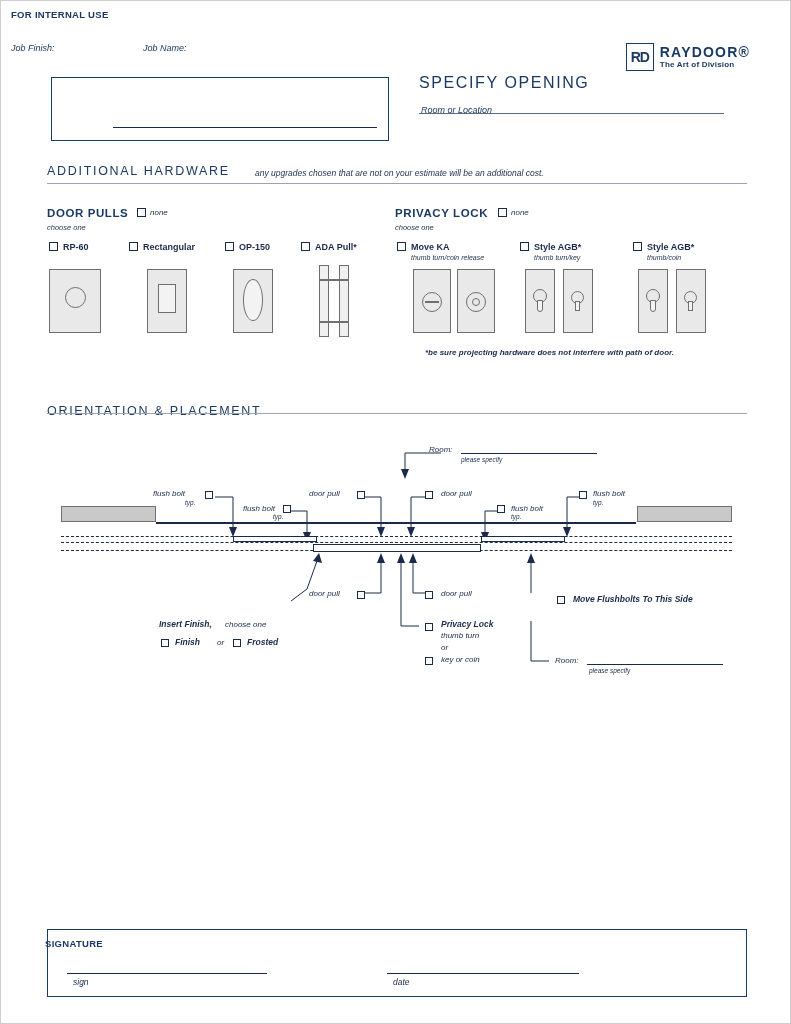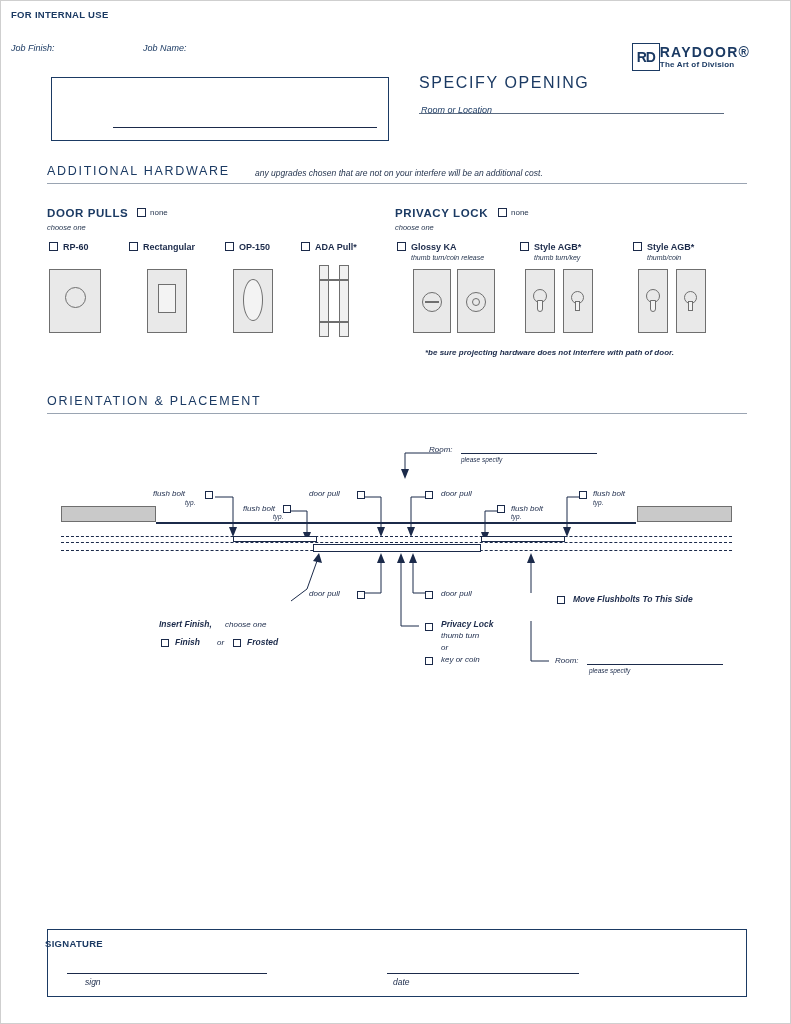--- a/index.html
+++ b/index.html
@@ -59,20 +59,21 @@
     width: 26px;
     height: 26px;
     border: 1.5px solid #1b3a63;
     color: #1b3a63;
     font-size: 14px;
     font-weight: bold;
     display: flex;
     align-items: center;
     justify-content: center;
     letter-spacing: -1px;
+    margin-right: 6px;
   }
   .logo-text-main {
     font-size: 14px;
     font-weight: bold;
     color: #1b3a63;
     letter-spacing: 1.2px;
     line-height: 14px;
   }
   .logo-text-sub {
     font-size: 8px;
@@ -189,20 +190,21 @@
   .opt-sub {
     position: absolute;
     font-size: 7px;
     font-style: italic;
     color: #25354f;
     white-space: nowrap;
   }
   .none-label {
     position: absolute;
     font-size: 8px;
+    font-style: italic;
     color: #25354f;
   }
   
   .plate {
     position: absolute;
     background: #e9e9e9;
     border: 1px solid #6f6f6f;
     box-sizing: border-box;
   }
   .plate-inner-circle {
@@ -354,21 +356,21 @@
   <div class="job-number">Job Finish:</div>
   <div class="job-name">Job Name:</div>
   <div class="sig-line" style="left:112px; top:126px; width:160px;"></div>
   <div class="sig-line" style="left:244px; top:126px; width:132px;"></div>
 
   <div class="specify-title">SPECIFY OPENING</div>
   <div class="specify-rule"></div>
   <div class="specify-sub">Room or Location</div>
 
   <div class="section-heading" style="left:46px; top:163px;">ADDITIONAL HARDWARE</div>
-  <div class="section-note" style="left:254px; top:167px;">any upgrades chosen that are not on your interfere will be an additional cost.</div>
+  <div class="section-note" style="left:254px; top:167px;">any upgrades chosen that are not on your estimate will be an additional cost.</div>
   <div class="section-rule" style="left:46px; top:182px; width:700px;"></div>
 
   <div class="col-title" style="left:46px; top:206px;">DOOR PULLS</div>
   <div class="cb" style="left:136px; top:207px;"></div>
   <div class="none-label" style="left:149px; top:207px;">none</div>
   <div class="choose-one" style="left:46px; top:222px;">choose one</div>
 
   <div class="cb" style="left:48px; top:241px;"></div>
   <div class="opt-label" style="left:62px; top:241px;">RP-60</div>
 
@@ -394,21 +396,21 @@
   <div class="ada-bar" style="left:338px; top:264px; width:10px; height:72px;"></div>
   <div class="hline" style="left:318px; top:278px; width:30px; height:1.5px;"></div>
   <div class="hline" style="left:318px; top:320px; width:30px; height:1.5px;"></div>
 
   <div class="col-title" style="left:394px; top:206px;">PRIVACY LOCK</div>
   <div class="cb" style="left:497px; top:207px;"></div>
   <div class="none-label" style="left:510px; top:207px;">none</div>
   <div class="choose-one" style="left:394px; top:222px;">choose one</div>
 
   <div class="cb" style="left:396px; top:241px;"></div>
-  <div class="opt-label" style="left:410px; top:241px;">Glossy KA</div>
+  <div class="opt-label" style="left:410px; top:241px;">Move KA</div>
   <div class="opt-sub" style="left:410px; top:253px;">thumb turn/coin release</div>
 
   <div class="cb" style="left:519px; top:241px;"></div>
   <div class="opt-label" style="left:533px; top:241px;">Style AGB*</div>
   <div class="opt-sub" style="left:533px; top:253px;">thumb turn/key</div>
 
   <div class="cb" style="left:632px; top:241px;"></div>
   <div class="opt-label" style="left:646px; top:241px;">Style AGB*</div>
   <div class="opt-sub" style="left:646px; top:253px;">thumb/coin</div>
 
@@ -428,21 +430,21 @@
 
   <div class="plate" style="left:637px; top:268px; width:30px; height:64px;"></div>
   <div class="plate-inner-circle" style="left:645px; top:288px; width:14px; height:14px;"></div>
   <div class="plate-inner-rect" style="left:649px; top:299px; width:6px; height:12px; border-radius:0 0 3px 3px;"></div>
   <div class="plate" style="left:675px; top:268px; width:30px; height:64px;"></div>
   <div class="plate-inner-circle" style="left:683px; top:290px; width:13px; height:13px;"></div>
   <div class="plate-inner-rect" style="left:687px; top:300px; width:5px; height:10px;"></div>
 
   <div class="footnote" style="left:424px; top:347px;">*be sure projecting hardware does not interfere with path of door.</div>
 
-  <div class="section-heading" style="left:46px; top:393px;">ORIENTATION &amp; PLACEMENT</div>
+  <div class="section-heading" style="left:46px; top:403px;">ORIENTATION &amp; PLACEMENT</div>
   <div class="section-rule" style="left:46px; top:412px; width:700px;"></div>
 
   <svg class="diagram" viewBox="0 0 791 1024">
     <g stroke="#1b2a4a" stroke-width="1" fill="none">
 
       <line x1="404" y1="452" x2="440" y2="452"></line>
       <line x1="404" y1="452" x2="404" y2="470"></line>
       <polygon points="404,478 400,468 408,468" fill="#1b2a4a" stroke="none"></polygon>
 
       <line x1="214" y1="496" x2="232" y2="496"></line>
@@ -555,17 +557,17 @@
   <div class="d-cb" style="left:424px; top:656px;"></div>
   <div class="d-label" style="left:440px; top:654px;">key or coin</div>
 
   <div class="d-label" style="left:554px; top:655px;">Room:</div>
   <div class="rline" style="left:586px; top:663px; width:136px;"></div>
   <div class="d-typ" style="left:588px; top:666px;">please specify</div>
 
   <div class="sig-box"></div>
   <div class="sig-title">SIGNATURE</div>
   <div class="sig-line" style="left:66px; top:972px; width:200px;"></div>
-  <div class="sig-cap" style="left:72px; top:976px;margin-left:12px;">sign</div>
+  <div class="sig-cap" style="left:72px; top:976px;">sign</div>
   <div class="sig-line" style="left:386px; top:972px; width:192px;"></div>
   <div class="sig-cap" style="left:392px; top:976px;">date</div>
 
 </div>
 
 </body></html>

